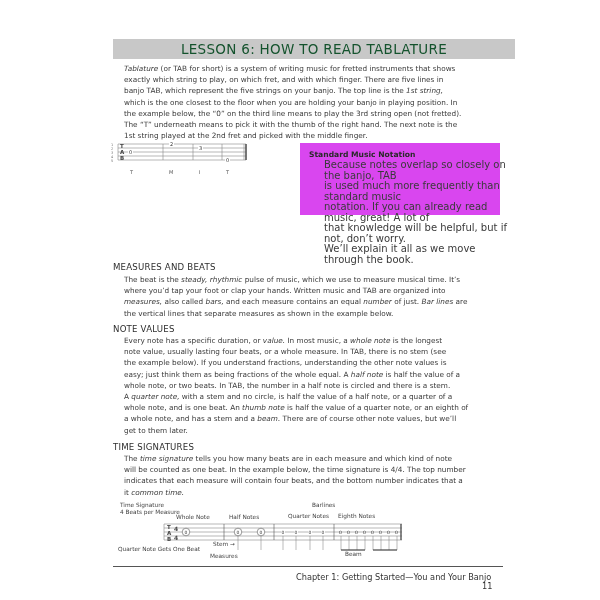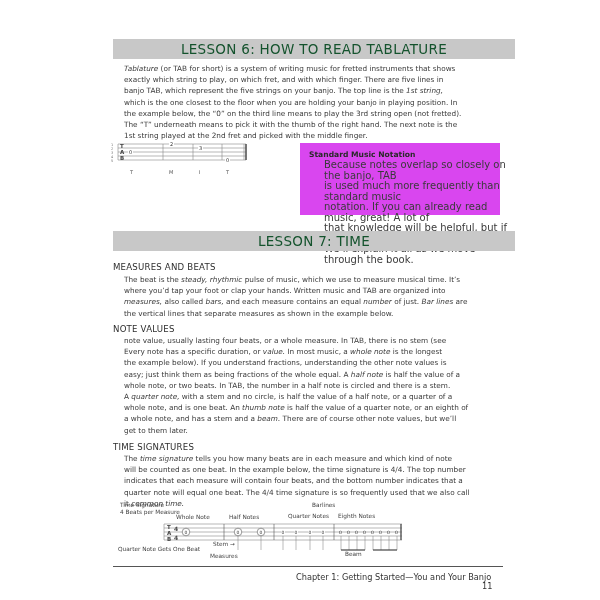--- a/index.html
+++ b/index.html
@@ -87,49 +87,47 @@
     <div class="title">Standard Music Notation</div>
     <div class="body">
       <div>Because notes overlap so closely on the banjo, TAB</div>
       <div>is used much more frequently than standard music</div>
       <div>notation. If you can already read music, great! A lot of</div>
       <div>that knowledge will be helpful, but if not, don’t worry.</div>
       <div>We’ll explain it all as we move through the book.</div>
     </div>
   </div>
 
-  <div class="banner" style="top:231px;">LESSON 7: TIME</div>
 
   <div class="h2" style="top:262px;text-align:center;">MEASURES AND BEATS</div>
   <div class="para" style="left:124px; top:274px; width:380px;">
     <div><span>The beat is the </span><i>steady, rhythmic</i><span> pulse of music, which we use to measure musical time. It’s</span></div>
     <div>where you’d tap your foot or clap your hands. Written music and TAB are organized into</div>
     <div><i>measures,</i><span> also called </span><i>bars,</i><span> and each measure contains an equal </span><i>number</i><span> of just. </span><i>Bar lines</i><span> are</span></div>
     <div>the vertical lines that separate measures as shown in the example below.</div>
   </div>
 
   <div class="h2" style="top:324px;">NOTE VALUES</div>
   <div class="para" style="left:124px; top:335px; width:380px;">
+    <div><span>Every note has a specific duration, or </span><i>value.</i><span> In most music, a </span><i>whole note</i><span> is the longest</span></div>
     <div>note value, usually lasting four beats, or a whole measure. In TAB, there is no stem (see</div>
-    <div><span>Every note has a specific duration, or </span><i>value.</i><span> In most music, a </span><i>whole note</i><span> is the longest</span></div>
     <div>the example below). If you understand fractions, understanding the other note values is</div>
     <div><span>easy; just think them as being fractions of the whole equal. A </span><i>half note</i><span> is half the value of a</span></div>
     <div>whole note, or two beats. In TAB, the number in a half note is circled and there is a stem.</div>
     <div><span>A </span><i>quarter note,</i><span> with a stem and no circle, is half the value of a half note, or a quarter of a</span></div>
     <div><span>whole note, and is one beat. An </span><i>thumb note</i><span> is half the value of a quarter note, or an eighth of</span></div>
     <div><span>a whole note, and has a stem and a </span><i>beam.</i><span> There are of course other note values, but we’ll</span></div>
     <div>get to them later.</div>
   </div>
 
   <div class="h2" style="top:442px;">TIME SIGNATURES</div>
   <div class="para" style="left:124px; top:453px; width:380px;">
     <div><span>The </span><i>time signature</i><span> tells you how many beats are in each measure and which kind of note</span></div>
     <div>will be counted as one beat. In the example below, the time signature is 4/4. The top number</div>
     <div>indicates that each measure will contain four beats, and the bottom number indicates that a</div>
-    <div>quarter note will equal one beat. The 4/4 time signature is so frequently used that we also call</div>
     <div><span>it </span><i>common time.</i></div>
   </div>
 
   <div class="tiny" style="left:120px; top:502px;">Time Signature</div>
   <div class="tiny" style="left:120px; top:509px;">4 Beats per Measure</div>
   <div class="tiny" style="left:176px; top:514px;">Whole Note</div>
   <div class="tiny" style="left:229px; top:514px;">Half Notes</div>
   <div class="tiny" style="left:312px; top:502px;">Barlines</div>
   <div class="tiny" style="left:288px; top:513px;">Quarter Notes</div>
   <div class="tiny" style="left:338px; top:513px;">Eighth Notes</div>

